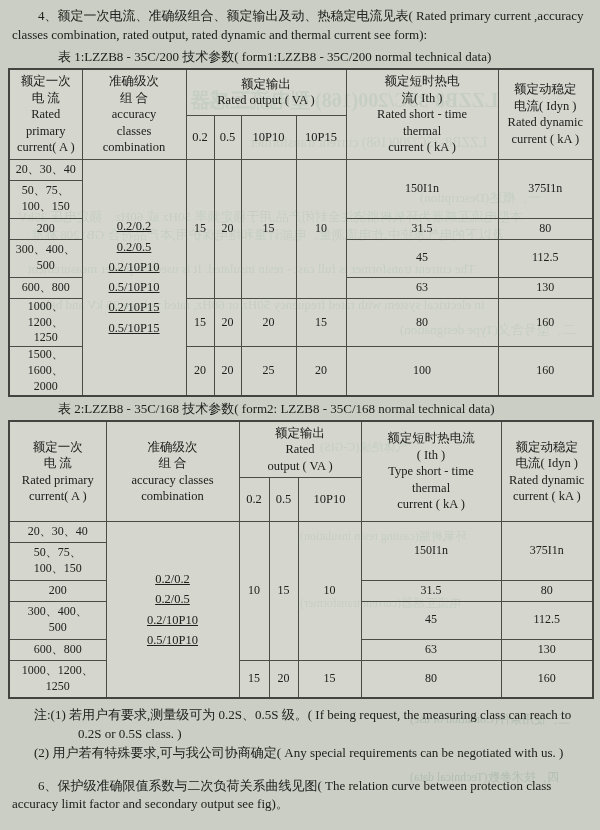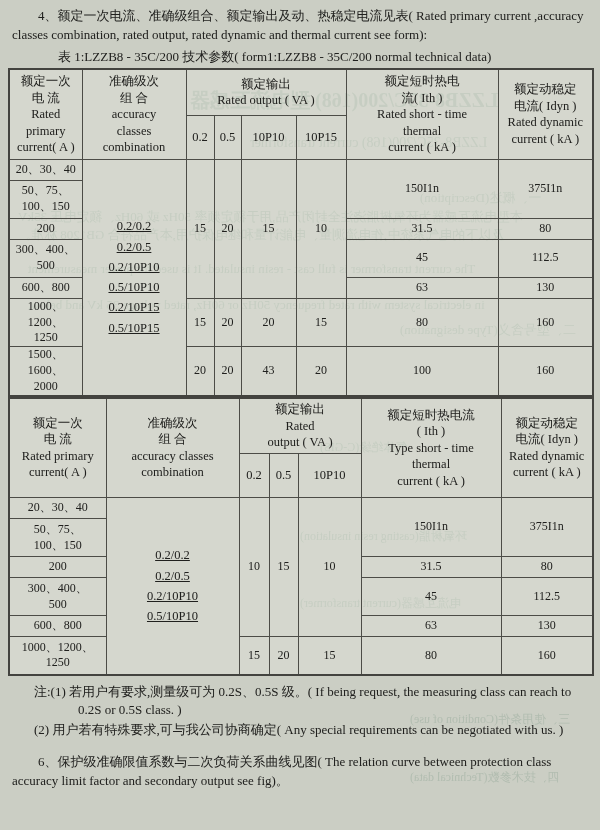--- a/index.html
+++ b/index.html
@@ -156,28 +156,29 @@
           <td>20</td>
           <td>15</td>
           <td>80</td>
           <td>160</td>
         </tr>
         <tr class="rd">
           <td>1500、1600、
 2000</td>
           <td>20</td>
           <td>20</td>
-          <td>43</td>
+          <td>25</td>
           <td>20</td>
           <td>100</td>
           <td>160</td>
         </tr>
       </tbody>
     </table>
 
+    <p class="caption">表 2:LZZB8 - 35C/168 技术参数( form2: LZZB8 - 35C/168 normal technical data)</p>
 
     <table>
       <colgroup>
         <col style="width:97px">
           <col style="width:133px">
         <col style="width:30px">
           <col style="width:29px">
           <col style="width:63px">
         <col style="width:140px">
           <col style="width:92px">

